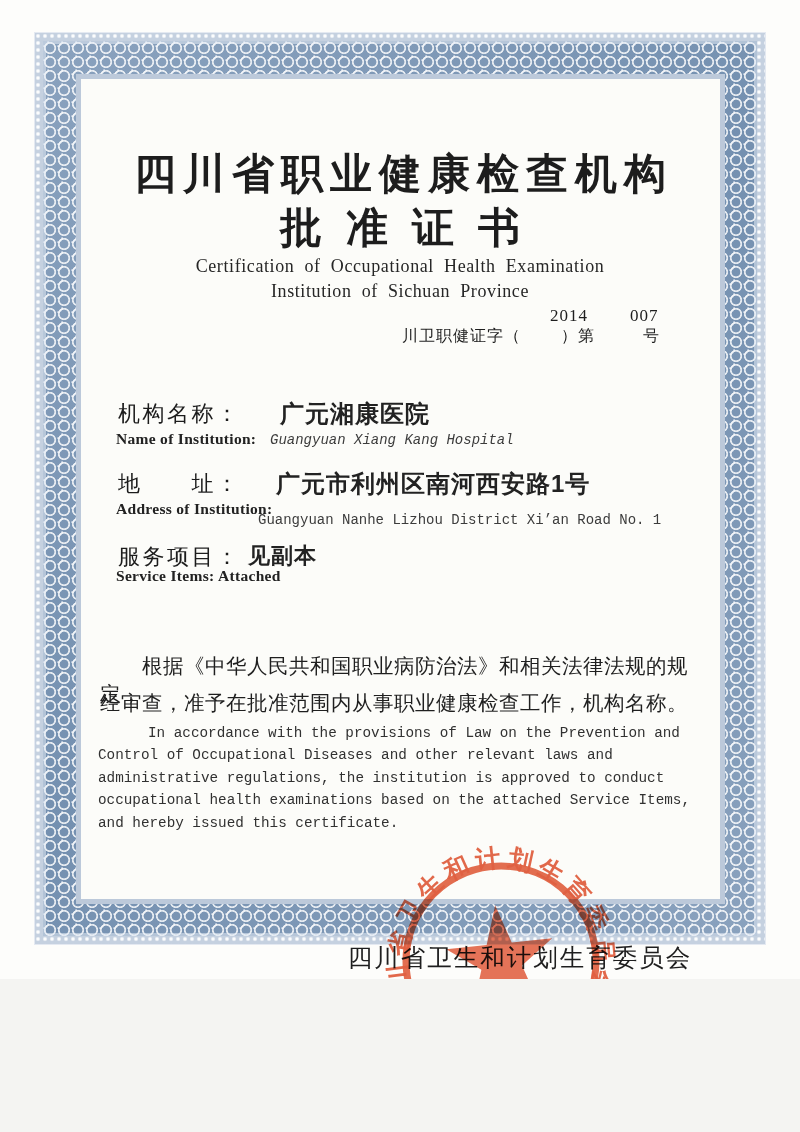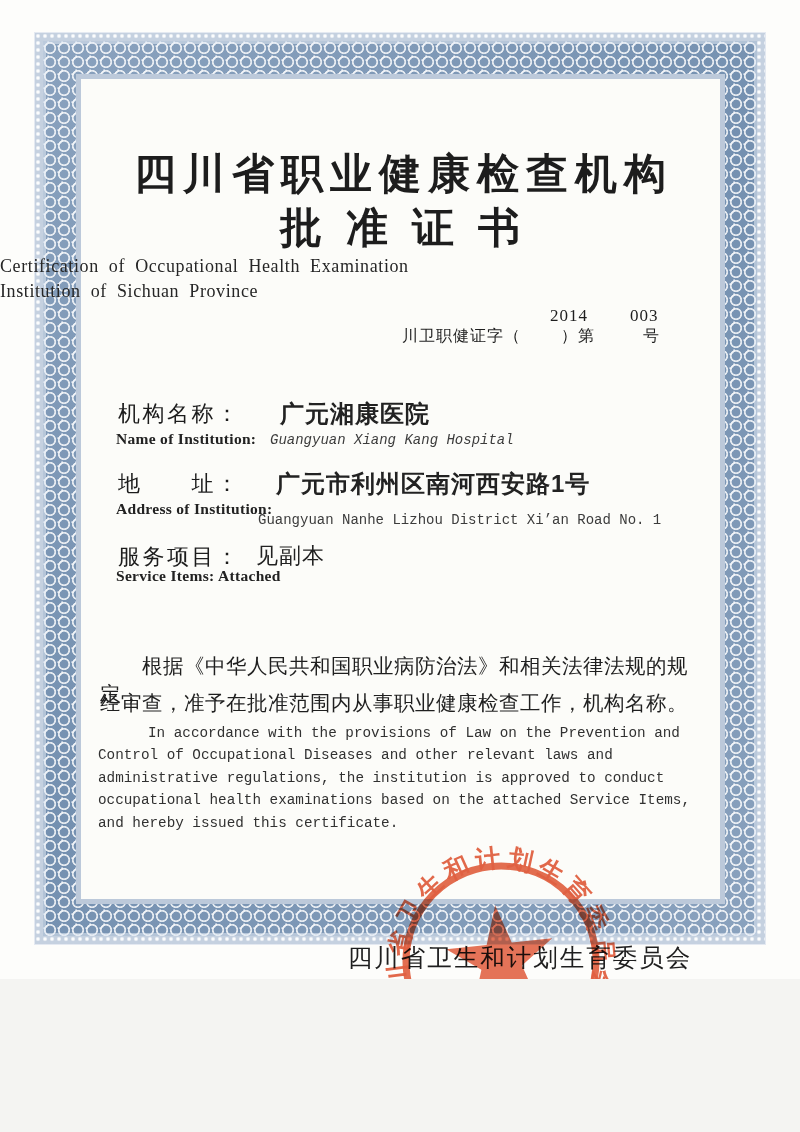--- a/index.html
+++ b/index.html
@@ -39,21 +39,21 @@
   .title-cn-1{
     position:absolute;left:0;top:146px;width:100%;text-align:center;
     font-size:42px;font-weight:700;color:#1d1d1d;letter-spacing:7px;text-indent:7px;
     font-family:"Liberation Sans",sans-serif;
   }
   .title-cn-2{
     position:absolute;left:0;top:200px;width:100%;text-align:center;
     font-size:42px;font-weight:700;color:#1d1d1d;letter-spacing:24px;text-indent:24px;
   }
   .title-en{
-    position:absolute;left:0;width:100%;
+    position:absolute;left:0;width:100%;text-align:center;
     font-family:"Liberation Serif",serif;font-size:18px;color:#262626;
     letter-spacing:.6px;word-spacing:5px;font-weight:500;
   }
   .title-en.l1{top:256px;}
   .title-en.l2{top:281px;}
   
   .certno{position:absolute;left:402px;top:306px;width:310px;height:50px;color:#222;}
   .certno .num{
     position:absolute;top:0;font-family:"Liberation Serif",serif;
     font-size:17px;letter-spacing:1px;color:#1e1e1e;
@@ -109,42 +109,42 @@
   <div class="frame-main"></div>
   <div class="paper"></div>
 
   <div class="title-cn-1">四川省职业健康检查机构</div>
   <div class="title-cn-2">批准证书</div>
   <div class="title-en l1">Certification of Occupational Health Examination</div>
   <div class="title-en l2">Institution of Sichuan Province</div>
 
   <div class="certno">
     <span class="num year">2014</span>
-    <span class="num serial">003</span>
+    <span class="num serial">007</span>
     <span class="line">
       <span>川卫职健证字（</span>
       <span class="sp1"></span>
       <span>）第</span>
       <span class="sp2"></span>
       <span>号</span>
     </span>
   </div>
 
   <div class="lbl-cn" style="left:118px;top:399px;">机构名称：</div>
   <div class="val-cn" style="left:280px;top:398px;">广元湘康医院</div>
   <div class="lbl-en" style="left:116px;top:430px;">Name of Institution:</div>
   <div class="val-en" style="left:270px;top:432px;font-style:italic;">Guangyuan Xiang Kang Hospital</div>
 
   <div class="lbl-cn" style="left:118px;top:469px;">地　　址：</div>
   <div class="val-cn" style="left:276px;top:468px;">广元市利州区南河西安路1号</div>
   <div class="lbl-en" style="left:116px;top:500px;">Address of Institution:</div>
   <div class="val-en" style="left:258px;top:512px;">Guangyuan Nanhe Lizhou District Xi’an Road No. 1</div>
 
   <div class="lbl-cn" style="left:118px;top:542px;">服务项目：</div>
-  <div class="val-cn" style="left:256px;top:541px;font-size:22px;font-weight:400;">见副本</div>
+  <div class="val-cn" style="left:248px;top:541px;font-size:22px;font-weight:700;">见副本</div>
   <div class="lbl-en" style="left:116px;top:567px;">Service Items:</div>
   <div class="lbl-en" style="left:218px;top:567px;">Attached</div>
 
   <div class="body-cn l1">根据《中华人民共和国职业病防治法》和相关法律法规的规定，</div>
   <div class="body-cn l2">经审查，准予在批准范围内从事职业健康检查工作，机构名称。</div>
   <div class="body-en">In accordance with the provisions of Law on the Prevention and Control of Occupational Diseases and other relevant laws and administrative regulations, the institution is approved to conduct occupational health examinations based on the attached Service Items, and hereby issued this certificate.</div>
 
   <div class="issuer">
     <div class="issuer-cn">四川省卫生和计划生育委员会</div>
     <div class="issuer-en">Health and Family Planning Commission of Sichuan Province</div>

